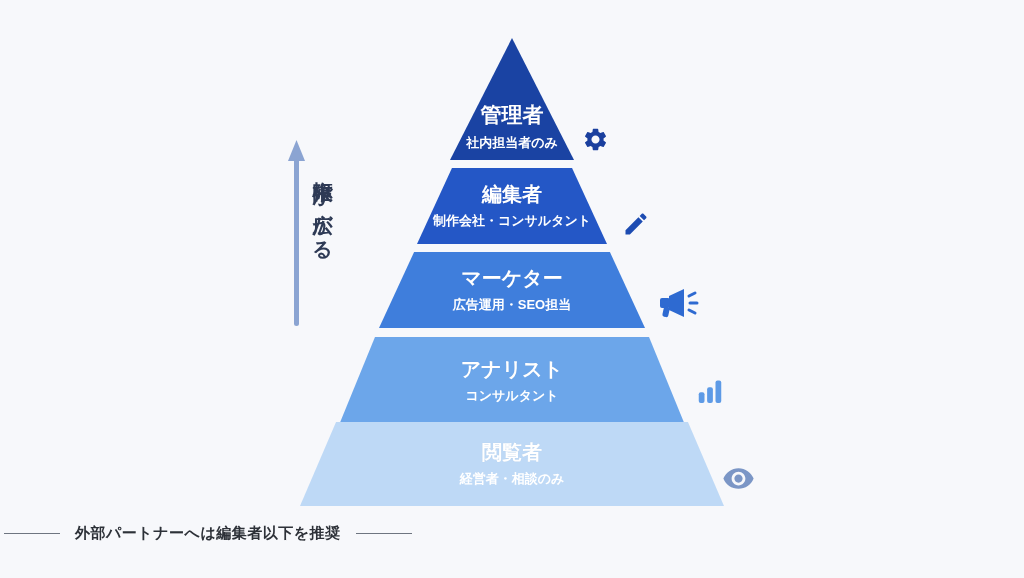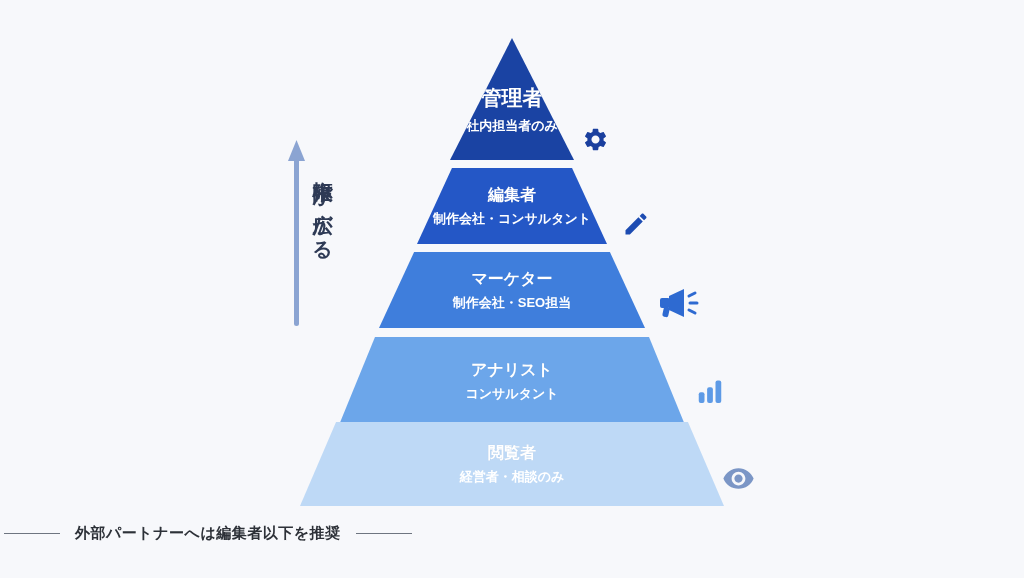--- a/index.html
+++ b/index.html
@@ -38,31 +38,31 @@
 
   
   .tier {
     position: absolute;
     display: flex;
     flex-direction: column;
     align-items: center;
     color: #ffffff;
     text-align: center;
   }
-  .tier-title { font-size: 16px; font-weight: bold; line-height: 1.1; text-shadow: 0 0 1px rgba(0,0,0,0.08); }
+  .tier-title { font-size: 20px; font-weight: bold; line-height: 1.1; text-shadow: 0 0 1px rgba(0,0,0,0.08); }
   .tier-sub   { font-size: 13px; font-weight: bold; line-height: 1.1; }
 
   .tier-0 {
     left: 450px; top: 38px; width: 124px; height: 122px;
     clip-path: polygon(50% 0, 100% 100%, 0 100%);
     justify-content: flex-end; padding-bottom: 0; gap: 10px;
     box-sizing: border-box;
   }
   .tier-0 .tier-title { font-size: 21px; }
-  .tier-0 .tier-sub { margin-bottom: 27px; }
+  .tier-0 .tier-sub { margin-bottom: 10px; }
 
   .tier-1 {
     left: 417px; top: 168px; width: 190px; height: 76px;
     clip-path: polygon(18.4% 0, 81.6% 0, 100% 100%, 0 100%);
     justify-content: center; gap: 9px;
   }
   .tier-2 {
     left: 379px; top: 252px; width: 266px; height: 76px;
     clip-path: polygon(13.2% 0, 86.8% 0, 100% 100%, 0 100%);
     justify-content: center; gap: 9px;
@@ -123,21 +123,21 @@
     <div class="tier-sub">社内担当者のみ</div>
   </div>
 
   <div class="tier tier-1" style="background-color: rgb(36, 87, 198);">
     <div class="tier-title">編集者</div>
     <div class="tier-sub">制作会社・コンサルタント</div>
   </div>
 
   <div class="tier tier-2" style="background-color: rgb(63, 126, 220);">
     <div class="tier-title">マーケター</div>
-    <div class="tier-sub">制作会社・SEO担当</div>
+    <div class="tier-sub">広告運用・SEO担当</div>
   </div>
 
   <div class="tier tier-3" style="background-color: rgb(108, 166, 234);">
     <div class="tier-title">アナリスト</div>
     <div class="tier-sub">コンサルタント</div>
   </div>
 
   <div class="tier tier-4" style="background-color: rgb(190, 217, 246);">
     <div class="tier-title">閲覧者</div>
     <div class="tier-sub">経営者・相談のみ</div>

